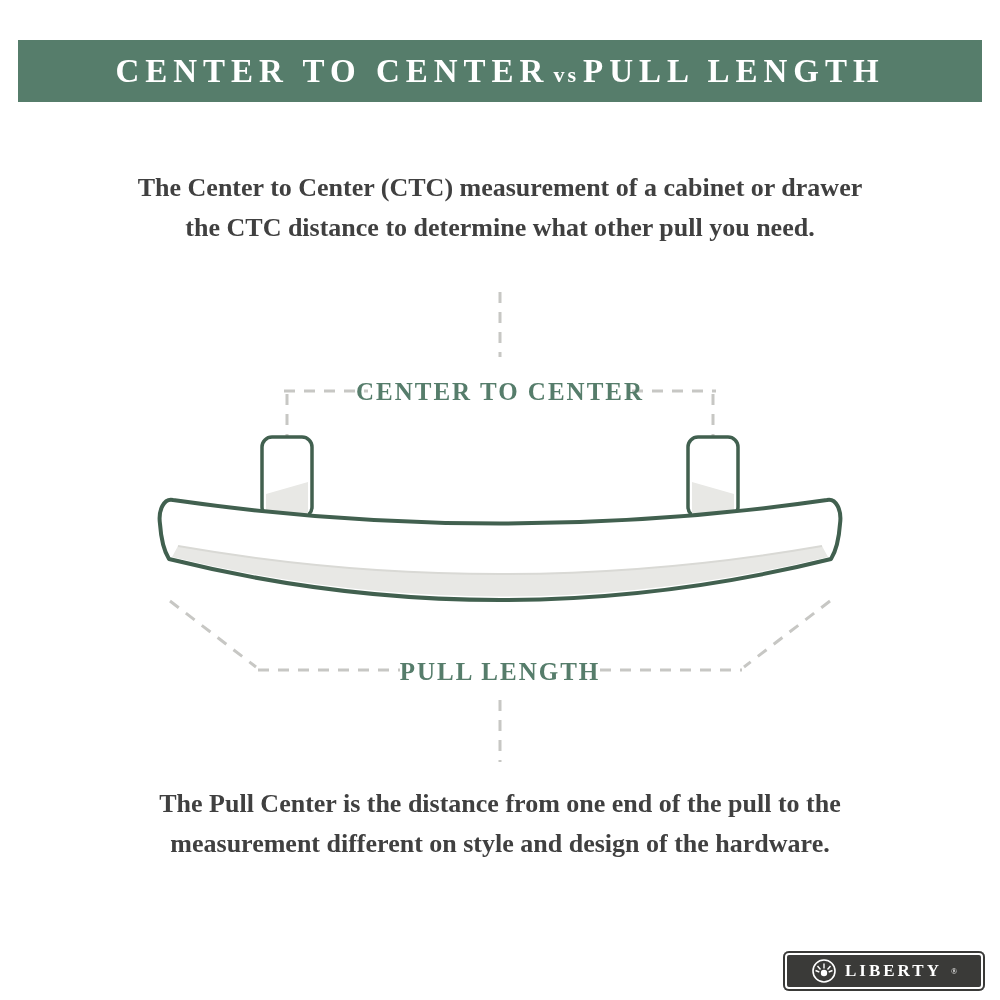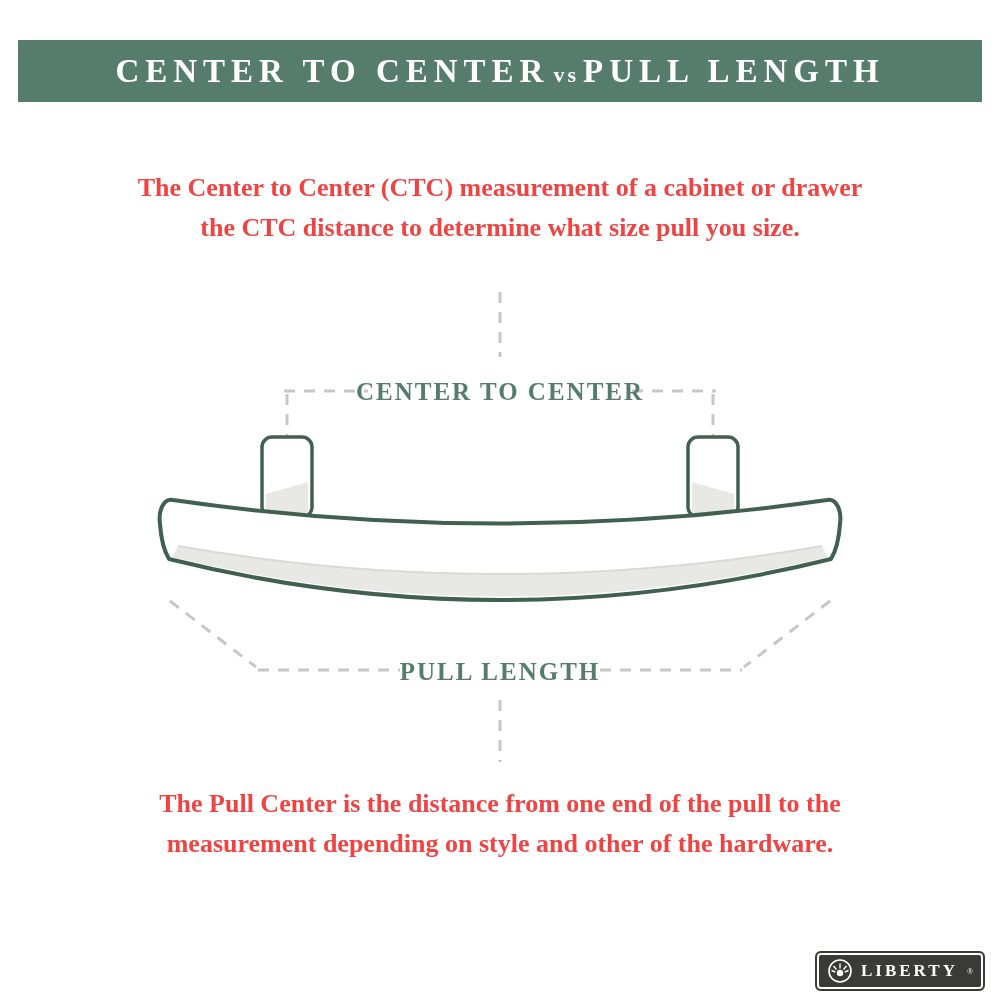--- a/index.html
+++ b/index.html
@@ -11,58 +11,58 @@
   .banner{
     position:absolute;left:18px;right:18px;top:40px;height:62px;
     background:#567d6b;color:#ffffff;
     display:flex;align-items:baseline;justify-content:center;
     font-weight:bold;
   }
   .banner .big{font-size:33px;letter-spacing:6px;line-height:62px;}
   .banner .vs{font-size:22px;letter-spacing:3px;margin:0 4px;line-height:62px;}
   
   .para{position:absolute;left:0;right:0;text-align:center;font-weight:bold;
-        font-size:26px;line-height:40px;color:#ef4444;}
+        font-size:26px;line-height:40px;color:#404040;}
   .para div{white-space:nowrap;}
   .intro{top:168px;}
   .outro{top:784px;}
   
   .diagram-label{
     position:absolute;left:0;right:0;text-align:center;
     color:#567d6b;font-weight:bold;font-size:25px;letter-spacing:2px;
   }
   .label-ctc{top:378px;}
   .label-pull{top:658px;}
   
   .diagram-svg{position:absolute;left:0;top:0;}
   
   .logo-badge{
     position:absolute;right:15px;top:951px;height:40px;min-width:146px;
     background:#3a3a38;border-radius:6px;
     box-shadow:inset 0 0 0 2px #3a3a38, inset 0 0 0 4px #ffffff;
     display:flex;align-items:center;justify-content:center;
-    padding:0 12px;gap:8px;box-sizing:border-box;
+    padding:0 28px;gap:8px;box-sizing:border-box;
   }
   .logo-text{color:#ffffff;font-weight:bold;font-size:17px;letter-spacing:3px;line-height:40px;}
   .logo-reg{color:#ffffff;font-size:8px;vertical-align:super;margin-left:1px;}
 </style>
 </head>
 <body>
 
 <div class="page">
 
   <header class="banner">
     <span class="big">CENTER TO CENTER</span>
     <span class="vs">vs</span>
     <span class="big">PULL LENGTH</span>
   </header>
 
   <div class="para intro">
     <div>The Center to Center (CTC) measurement of a cabinet or drawer</div>
-    <div>the CTC distance to determine what size pull you size.</div>
+    <div>the CTC distance to determine what other pull you need.</div>
   </div>
 
   <svg class="diagram-svg" width="1000" height="1000" viewBox="0 0 1000 1000">
 
     <g stroke="#c7c7c4" stroke-width="3" stroke-dasharray="11 9" fill="none">
 
       <line x1="500" y1="292" x2="500" y2="357"></line>
 
       <line x1="284" y1="391" x2="368" y2="391"></line>
       <line x1="632" y1="391" x2="716" y2="391"></line>
@@ -98,21 +98,21 @@
                Q 500 636 172 557 Z" fill="#e8e8e5"></path>
       <path d="M 178 546 Q 500 602 822 546" fill="none" stroke="#d9d9d5" stroke-width="2"></path>
     </g>
   </svg>
 
   <div class="diagram-label label-ctc">CENTER TO CENTER</div>
   <div class="diagram-label label-pull">PULL LENGTH</div>
 
   <div class="para outro">
     <div>The Pull Center is the distance from one end of the pull to the</div>
-    <div>measurement depending on style and other of the hardware.</div>
+    <div>measurement different on style and design of the hardware.</div>
   </div>
 
   <div class="logo-badge">
     <svg width="26" height="26" viewBox="0 0 26 26">
       <circle cx="13" cy="13" r="11" fill="#3a3a38" stroke="#ffffff" stroke-width="1.6"></circle>
       <circle cx="13" cy="15" r="3.2" fill="#ffffff"></circle>
       <g stroke="#ffffff" stroke-width="1.4">
         <line x1="13" y1="10.5" x2="13" y2="5.5"></line>
         <line x1="9.5" y1="11.5" x2="6.5" y2="8"></line>
         <line x1="16.5" y1="11.5" x2="19.5" y2="8"></line>

